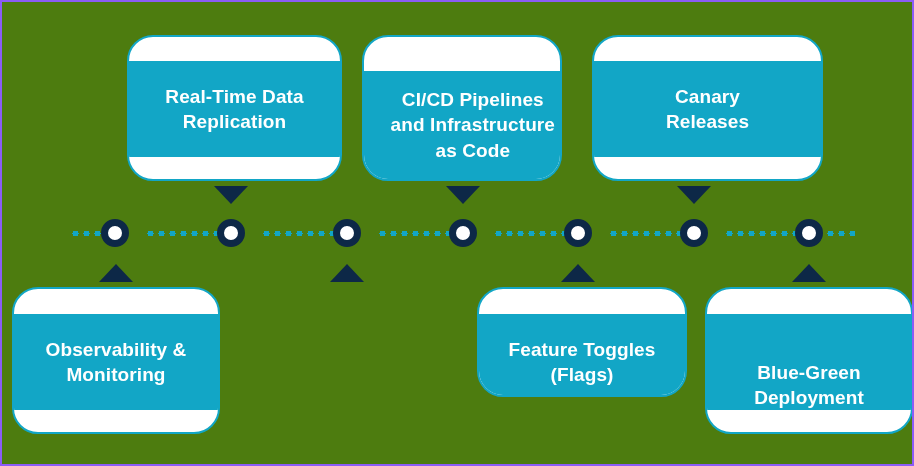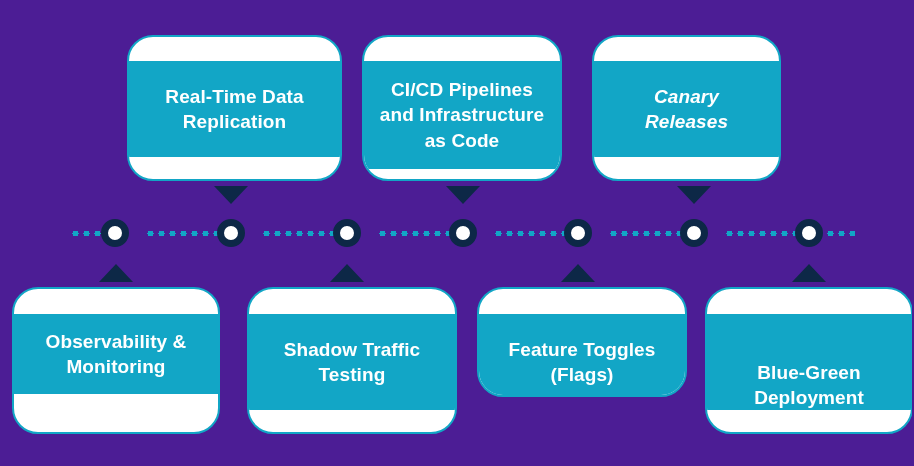--- a/index.html
+++ b/index.html
@@ -8,23 +8,23 @@
     padding: 0;
     background: #ffffff;
   }
   body {
     font-family: "Liberation Sans", sans-serif;
   }
   #canvas {
     position: relative;
     width: 914px;
     height: 466px;
-    background: #4c1d95;
+    background: #4d7c0f;
     box-sizing: border-box;
-    border: 2px solid #4c1d95;
+    border: 2px solid #8b5cf6;
     overflow: hidden;
   }
 
   
   .card {
     position: absolute;
     box-sizing: border-box;
     background: #ffffff;
     border: 2px solid #12a6c6;
     border-radius: 26px;
@@ -98,47 +98,41 @@
 <div id="canvas">
 
   <div class="card" style="left:125px; top:33px; width:215px; height:146px;">
     <div class="band" style="top:24px; height:96px;">
       <span class="band-text">Real-Time Data
 Replication</span>
     </div>
   </div>
 
   <div class="card" style="left:360px; top:33px; width:200px; height:146px;">
-    <div class="band" style="top:24px; height:108px;">
+    <div class="band" style="top:34px; height:108px;justify-content:flex-end;">
       <span class="band-text">CI/CD Pipelines
 and Infrastructure
 as Code</span>
     </div>
   </div>
 
-  <div class="card" style="left:590px; top:33px; width:189px; height:146px;font-style:italic;">
+  <div class="card" style="left:590px; top:33px; width:231px; height:146px;">
     <div class="band" style="top:24px; height:96px;">
       <span class="band-text">Canary
 Releases</span>
     </div>
   </div>
 
   <div class="card" style="left:10px; top:285px; width:208px; height:147px;">
-    <div class="band" style="top:25px; height:80px;">
+    <div class="band" style="top:25px; height:96px;">
       <span class="band-text">Observability &amp;
 Monitoring</span>
     </div>
   </div>
 
-  <div class="card" style="left:245px; top:285px; width:210px; height:147px;">
-    <div class="band" style="top:25px; height:96px;">
-      <span class="band-text">Shadow Traffic
-Testing</span>
-    </div>
-  </div>
 
   <div class="card" style="left:475px; top:285px; width:210px; height:110px;">
     <div class="band" style="top:25px; height:96px;">
       <span class="band-text">Feature Toggles
 (Flags)</span>
     </div>
   </div>
 
   <div class="card" style="left:703px; top:285px; width:208px; height:147px;">
     <div class="band" style="top:25px; height:96px;align-items:flex-end;">

